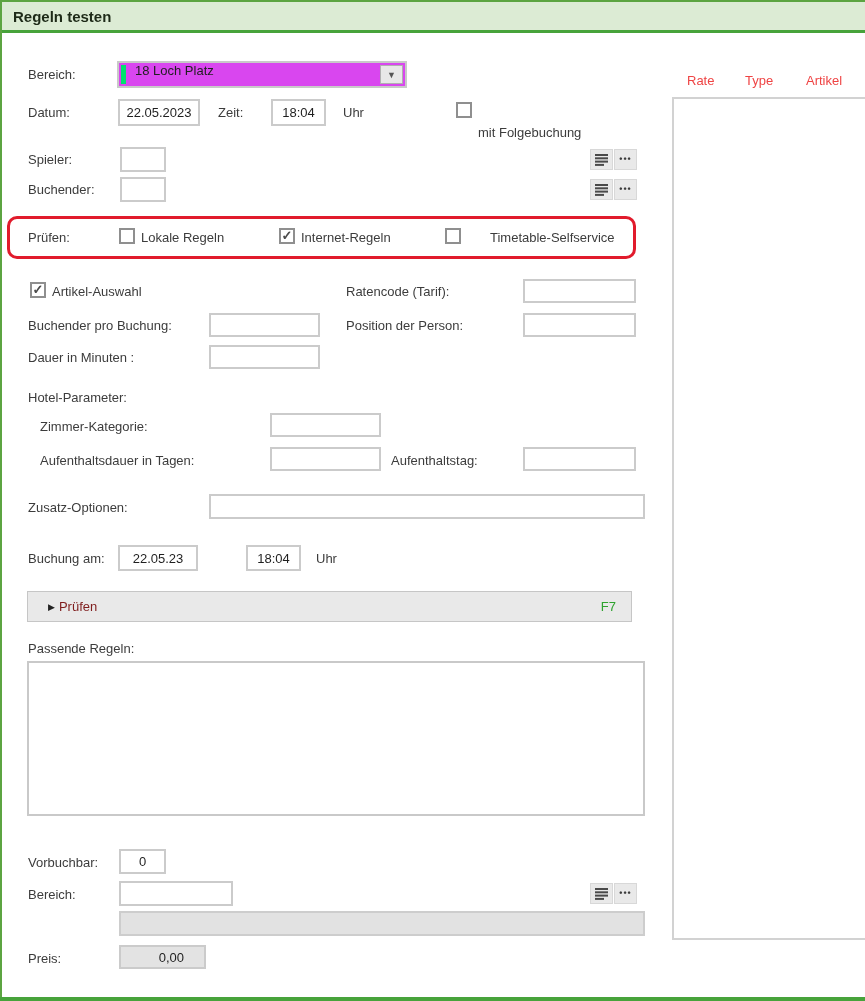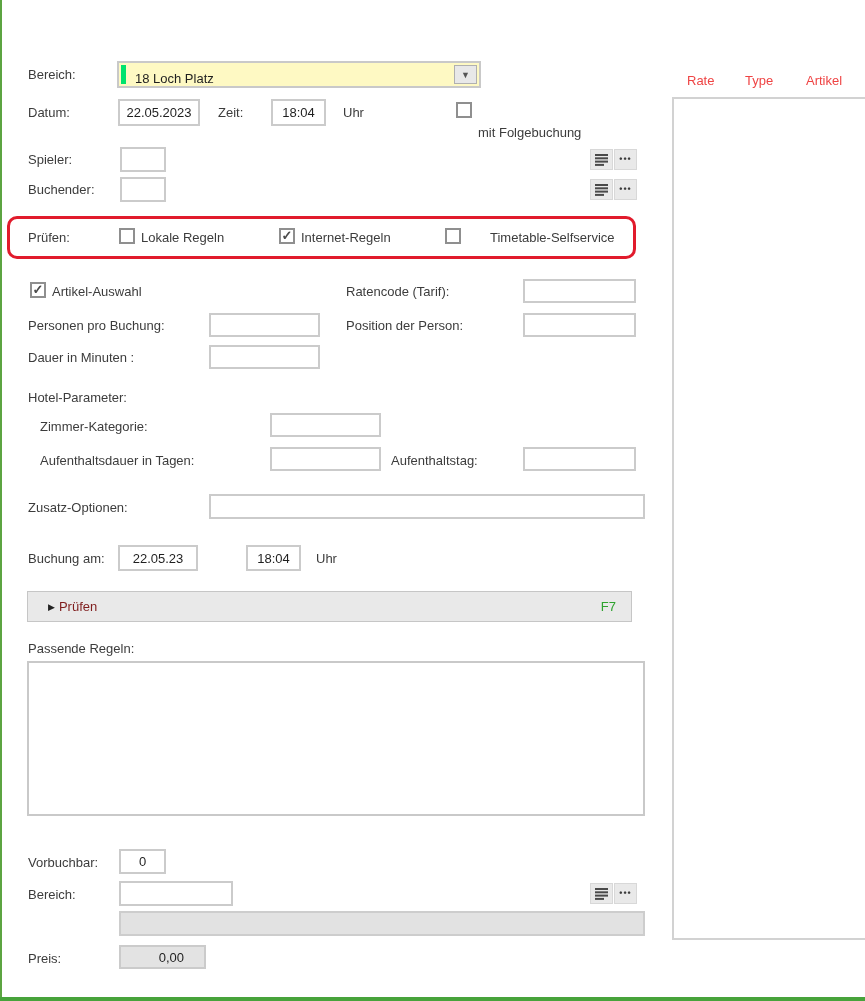--- a/index.html
+++ b/index.html
@@ -30,22 +30,22 @@
     border:2px solid #8f8f8f;color:#4b4b4b;font-size:13px;line-height:12px;
     text-align:center;font-weight:bold;cursor:default;
   }
   .btn{
     position:absolute;box-sizing:border-box;width:23px;height:21px;background:#e9e9e9;
     border:1px solid #d8d8d8;display:flex;align-items:center;justify-content:center;cursor:pointer;
   }
   .btn .dots{font-size:9px;letter-spacing:1px;font-weight:bold;color:#3d3d3d;line-height:1;}
   .menu-svg{display:block;}
   .bereich{
-    position:absolute;left:117px;top:61px;width:364px;height:27px;box-sizing:border-box;
-    background:#fef9c3;border:2px solid #c9c9c9;display:flex;align-items:flex-end;
+    position:absolute;left:117px;top:61px;width:290px;height:27px;box-sizing:border-box;
+    background:#d946ef;border:2px solid #c9c9c9;display:flex;align-items:flex-start;
     padding-left:16px;color:#1f1f1f;
   }
   .bereich .bar{position:absolute;left:2px;top:2px;bottom:2px;width:5px;background:#00e36d;}
   .bereich .drop{
     position:absolute;right:2px;top:2px;width:23px;height:19px;background:#e8e8e8;
     border:1px solid #b0b0b0;box-sizing:border-box;display:flex;align-items:center;
     justify-content:center;font-size:9px;color:#555;cursor:pointer;
   }
   .red-annotation{
     position:absolute;left:7px;top:216px;width:629px;height:43px;box-sizing:border-box;
@@ -71,20 +71,23 @@
     position:absolute;left:672px;top:97px;width:200px;height:843px;box-sizing:border-box;
     background:#fff;border:2px solid #d2d2d2;
   }
   .colhead{position:absolute;top:73px;color:#ef4444;}
 </style>
 </head>
 <body>
 
 <div class="canvas">
 
+  <div class="titlebar">
+    <span>Regeln testen</span>
+  </div>
   <div class="edge-left"></div>
   <div class="edge-bottom"></div>
 
   <div class="lbl" style="left:28px;top:67px;">Bereich:</div>
   <div class="bereich">
     <span class="bar"></span>
     <span>18 Loch Platz</span>
     <span class="drop">
       <span>▼</span>
     </span>
@@ -134,21 +137,21 @@
   <div class="cb" style="left:279px;top:228px;">✓</div>
   <div class="lbl" style="left:301px;top:230px;text-align:center;">Internet-Regeln</div>
   <div class="cb" style="left:445px;top:228px;"></div>
   <div class="lbl" style="left:490px;top:230px;">Timetable-Selfservice</div>
 
   <div class="cb" style="left:30px;top:282px;">✓</div>
   <div class="lbl" style="left:52px;top:284px;">Artikel-Auswahl</div>
   <div class="lbl" style="left:346px;top:284px;">Ratencode (Tarif):</div>
   <input class="tb" style="left: 523px; top: 279px; width: 113px; height: 24px;" value="">
 
-  <div class="lbl" style="left:28px;top:318px;">Personen pro Buchung:</div>
+  <div class="lbl" style="left:28px;top:318px;">Buchender pro Buchung:</div>
   <input class="tb" style="left: 209px; top: 313px; width: 111px; height: 24px;" value="">
   <div class="lbl" style="left:346px;top:318px;">Position der Person:</div>
   <input class="tb" style="left: 523px; top: 313px; width: 113px; height: 24px;" value="">
 
   <div class="lbl" style="left:28px;top:350px;">Dauer in Minuten :</div>
   <input class="tb" style="left: 209px; top: 345px; width: 111px; height: 24px;" value="">
 
   <div class="lbl" style="left:28px;top:390px;">Hotel-Parameter:</div>
   <div class="lbl" style="left:40px;top:419px;">Zimmer-Kategorie:</div>
   <input class="tb" style="left: 270px; top: 413px; width: 111px; height: 24px;" value="">

